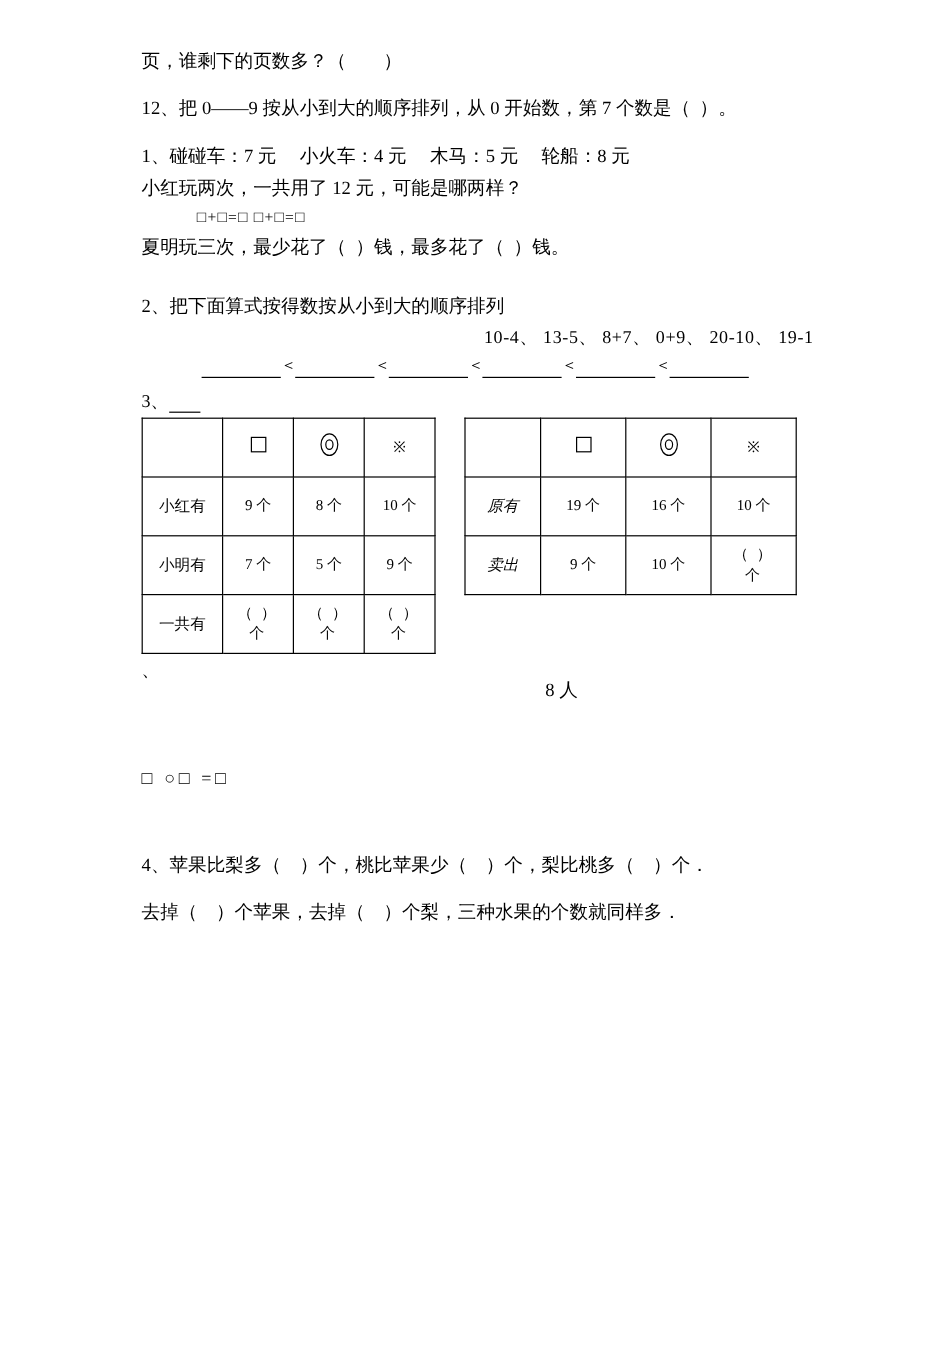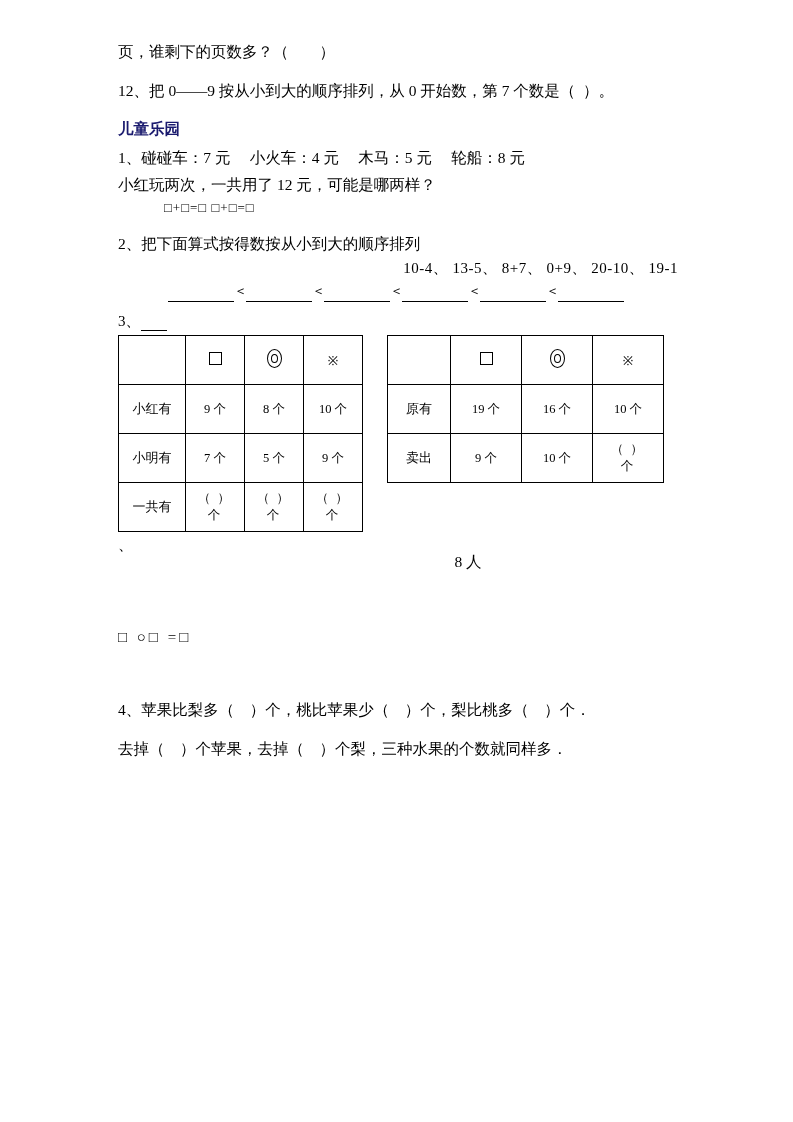--- a/index.html
+++ b/index.html
@@ -109,21 +109,21 @@
     padding: 0 2px;
   }
   table.grid td.label {
     width: 62px;
     font-size: 13px;
     text-align: center;
   }
   table.grid td.cell {
     width: 54px;
   }
-  table.grid.right td.label { width: 58px; }
+  table.grid.right td.label { width: 58px; font-style: italic; }
   table.grid.right td.cell { width: 66px; }
   .hdr-glyph {
     font-size: 14px;
   }
   .oval {
     display: inline-block;
     width: 13px;
     height: 17px;
     border: 1px solid #000;
     border-radius: 50%;
@@ -176,25 +176,25 @@
 </head>
 <body>
 
 <div class="page">
   <div class="content">
 
     <p class="line">页，谁剩下的页数多？（        ）</p>
 
     <p class="line">12、把 0——9 按从小到大的顺序排列，从 0 开始数，第 7 个数是（  ）。</p>
 
-    <p class="section-title">儿童乐园</p>
 
     <p class="line tight">1、碰碰车：7 元     小火车：4 元     木马：5 元     轮船：8 元</p>
     <p class="line tight">小红玩两次，一共用了 12 元，可能是哪两样？</p>
     <p class="small-squares">□+□=□        □+□=□</p>
+    <p class="line">夏明玩三次，最少花了（  ）钱，最多花了（  ）钱。</p>
 
     <div class="gap-sm"></div>
 
     <p class="line tight">2、把下面算式按得数按从小到大的顺序排列</p>
     <p class="seq-row">10-4、    13-5、    8+7、    0+9、    20-10、    19-1</p>
 
     <p class="blank-row">
       <span class="u"></span><span class="lt">＜</span><span class="u"></span><span class="lt">＜</span><span class="u"></span><span class="lt">＜</span><span class="u"></span><span class="lt">＜</span><span class="u"></span><span class="lt">＜</span><span class="u"></span>
     </p>
 

